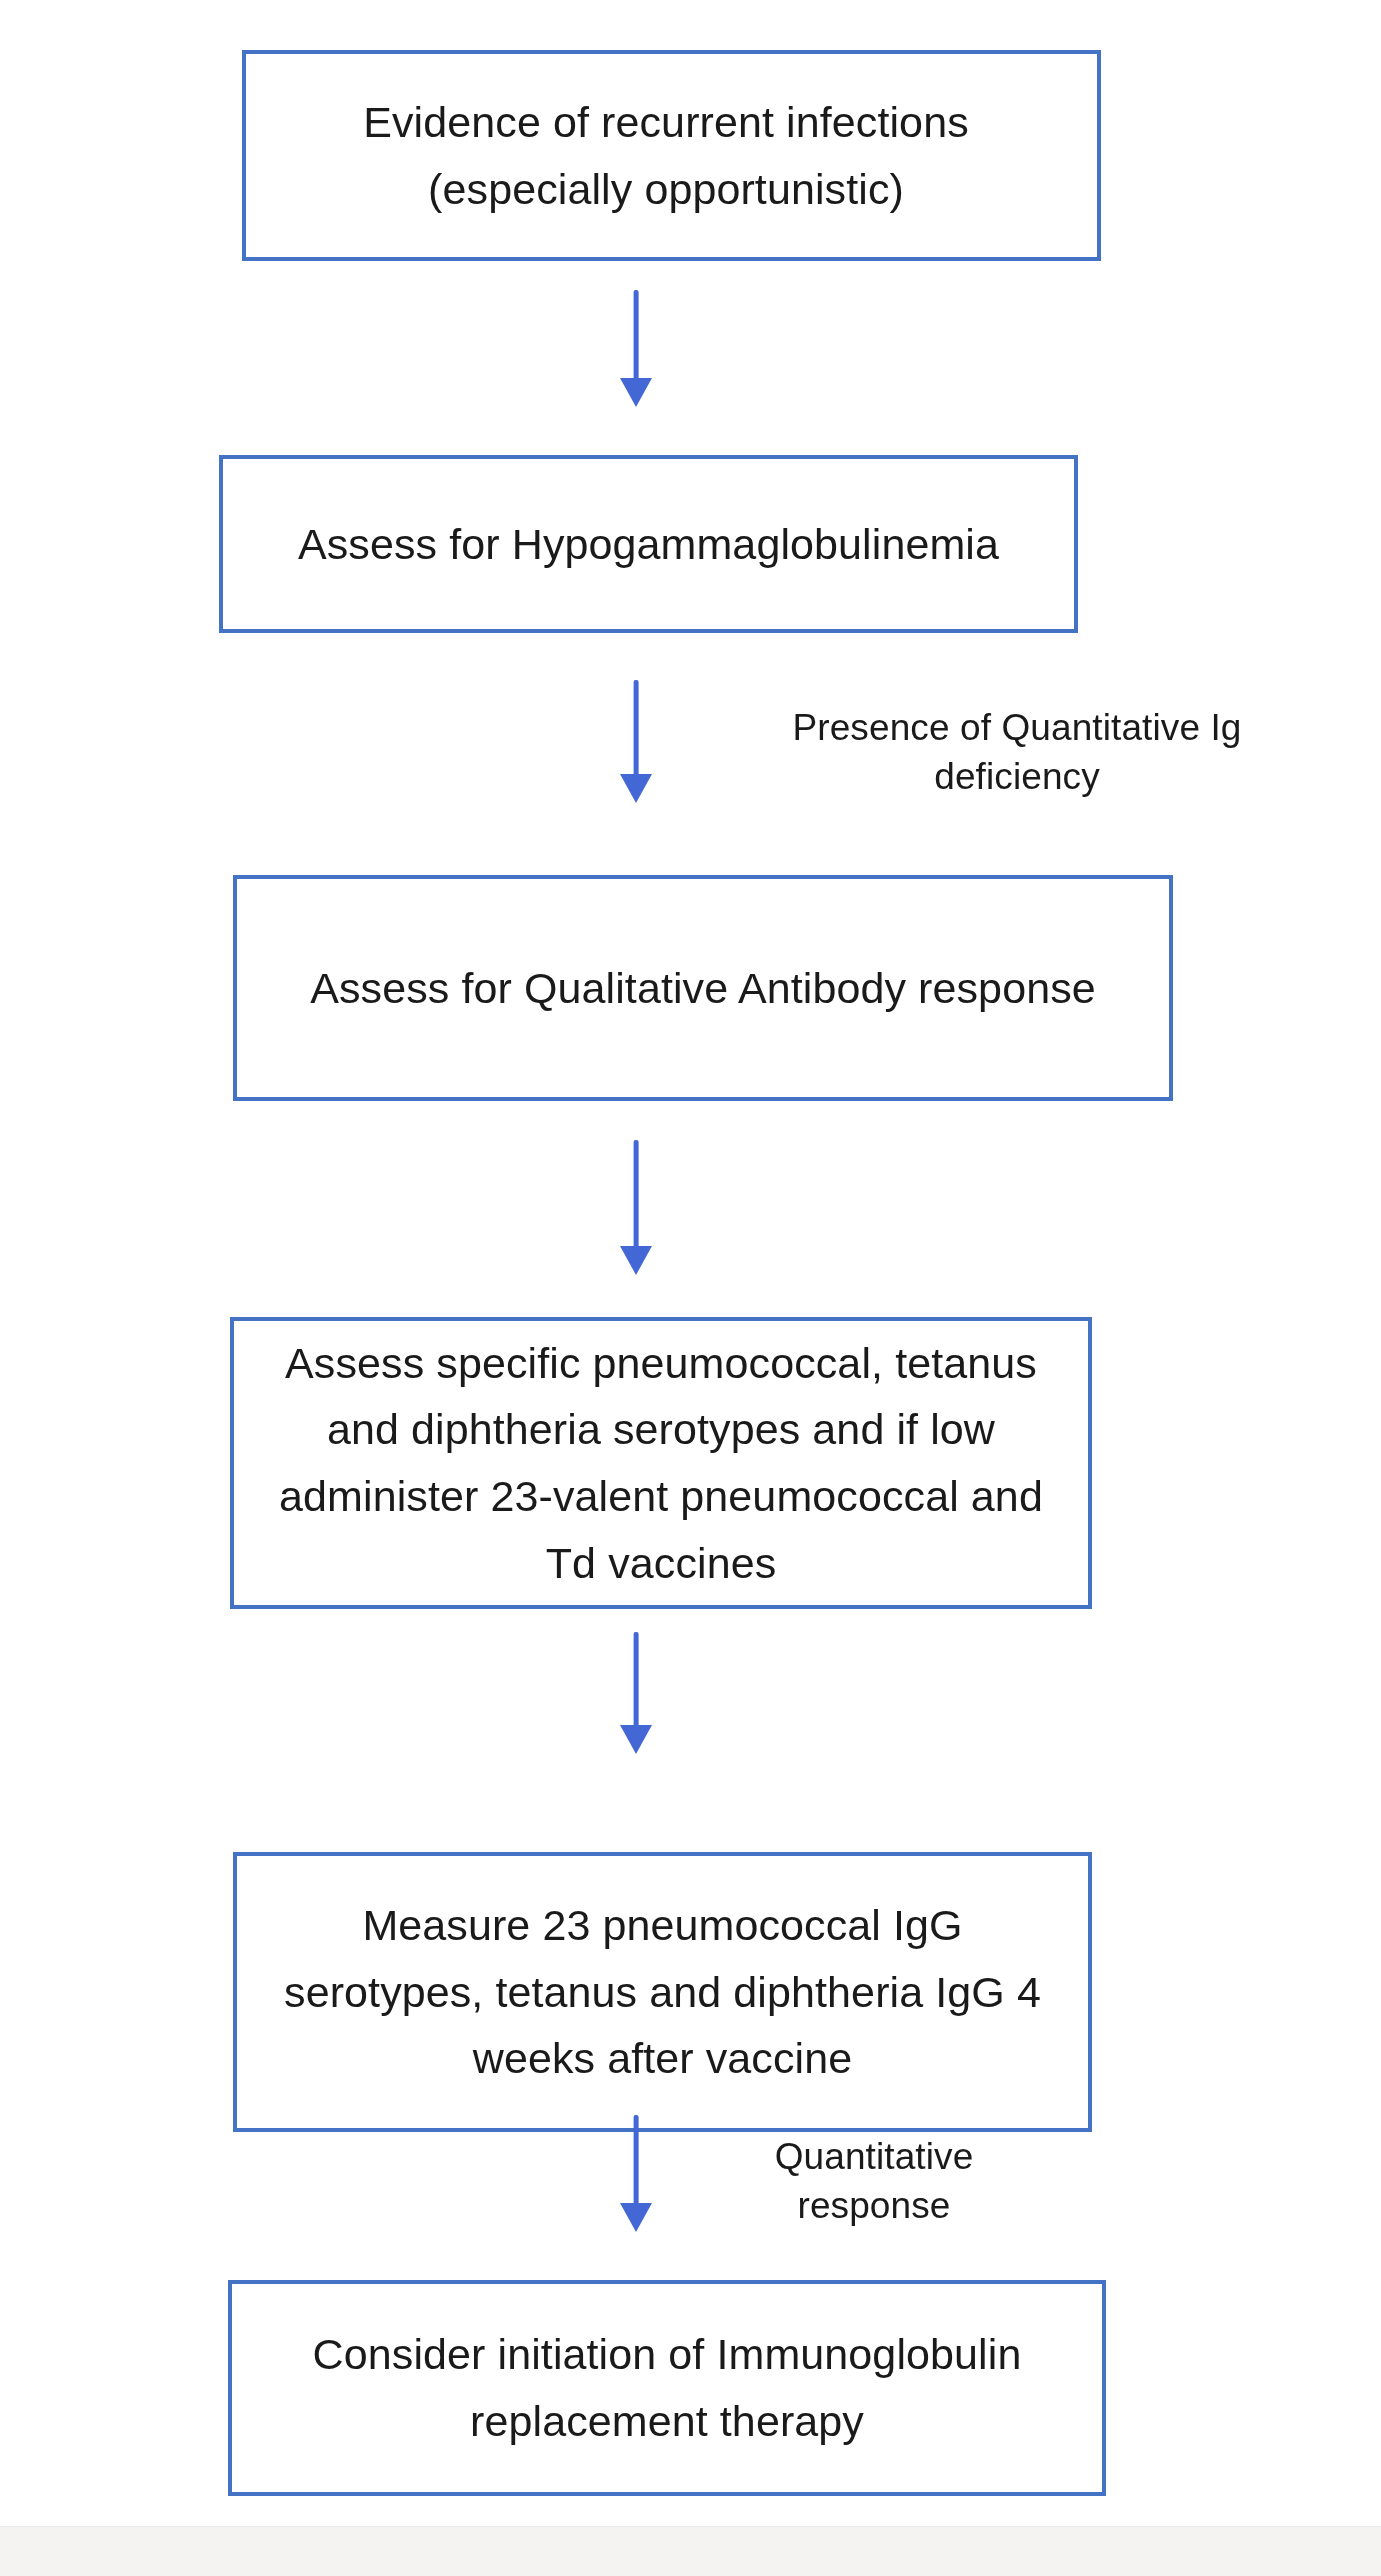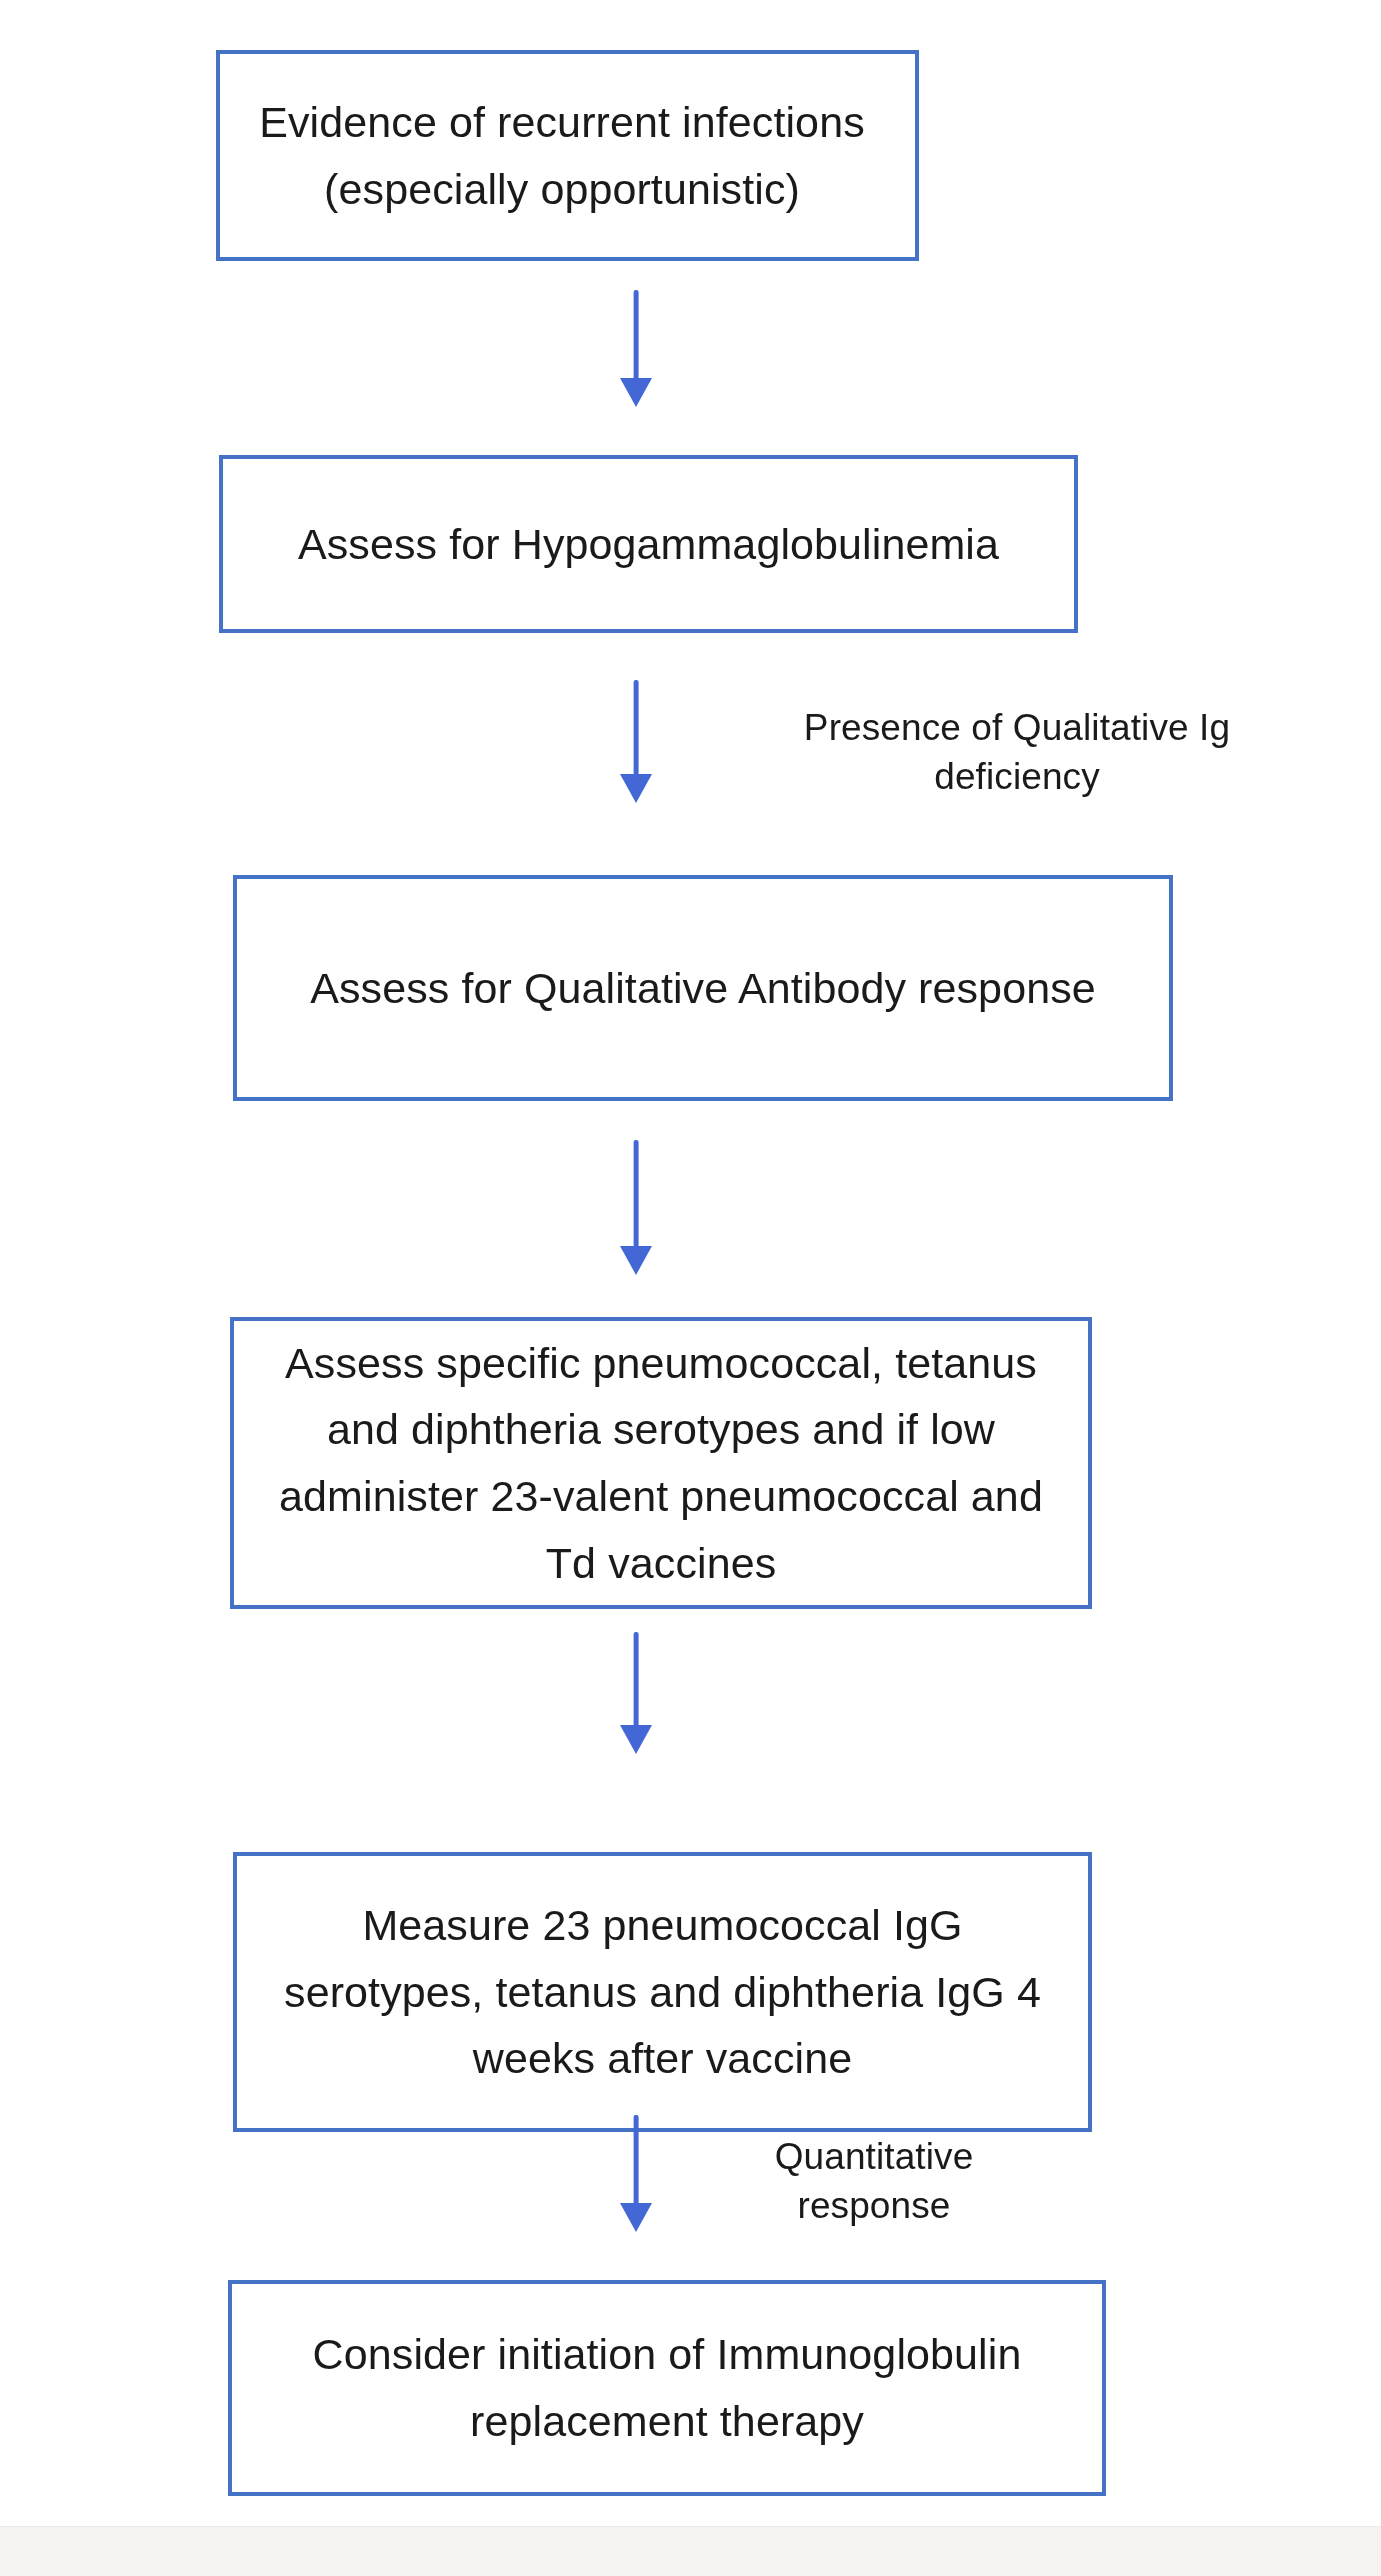--- a/index.html
+++ b/index.html
@@ -65,21 +65,21 @@
     position: absolute;
     left: 0;
     width: 1382px;
     top: 2526px;
     height: 50px;
     background: #f5f3f1;
     border-top: 0.7px solid #ecebe9;
   }
 
   
-  #node-1 { left: 216px; top: 50px;   width: 703px; height: 211px; padding-left: 19px; }
+  #node-1 { left: 242px; top: 50px;   width: 859px; height: 211px; padding-left: 19px; }
   #node-2 { left: 219px; top: 455px;  width: 859px; height: 178px; }
   #node-3 { left: 233px; top: 875px; width: 940px; height: 226px; }
   #node-4 { left: 230px; top: 1317px; width: 862px; height: 292px; }
   #node-5 { left: 233px; top: 1852px; width: 859px; height: 280px; }
   #node-6 { left: 228px; top: 2280px; width: 878px; height: 216px; }
 
   
   #connector-1 { left: 620px; top: 290px;  width: 32px; height: 117px; }
   #connector-2 { left: 620px; top: 680px;  width: 32px; height: 123px; }
   #connector-3 { left: 620px; top: 1140px; width: 32px; height: 135px; }
@@ -110,21 +110,21 @@
 
   <div class="flow-node" id="node-2">
     <span>Assess for Hypogammaglobulinemia</span>
   </div>
 
   <div class="connector" id="connector-2">
     <div class="shaft"></div>
     <div class="head"></div>
   </div>
 
-  <div class="edge-label" id="edge-label-1">Presence of Qualitative Ig deficiency</div>
+  <div class="edge-label" id="edge-label-1">Presence of Quantitative Ig deficiency</div>
 
   <div class="flow-node" id="node-3">
     <span>Assess for Qualitative Antibody response</span>
   </div>
 
   <div class="connector" id="connector-3">
     <div class="shaft"></div>
     <div class="head"></div>
   </div>
 

